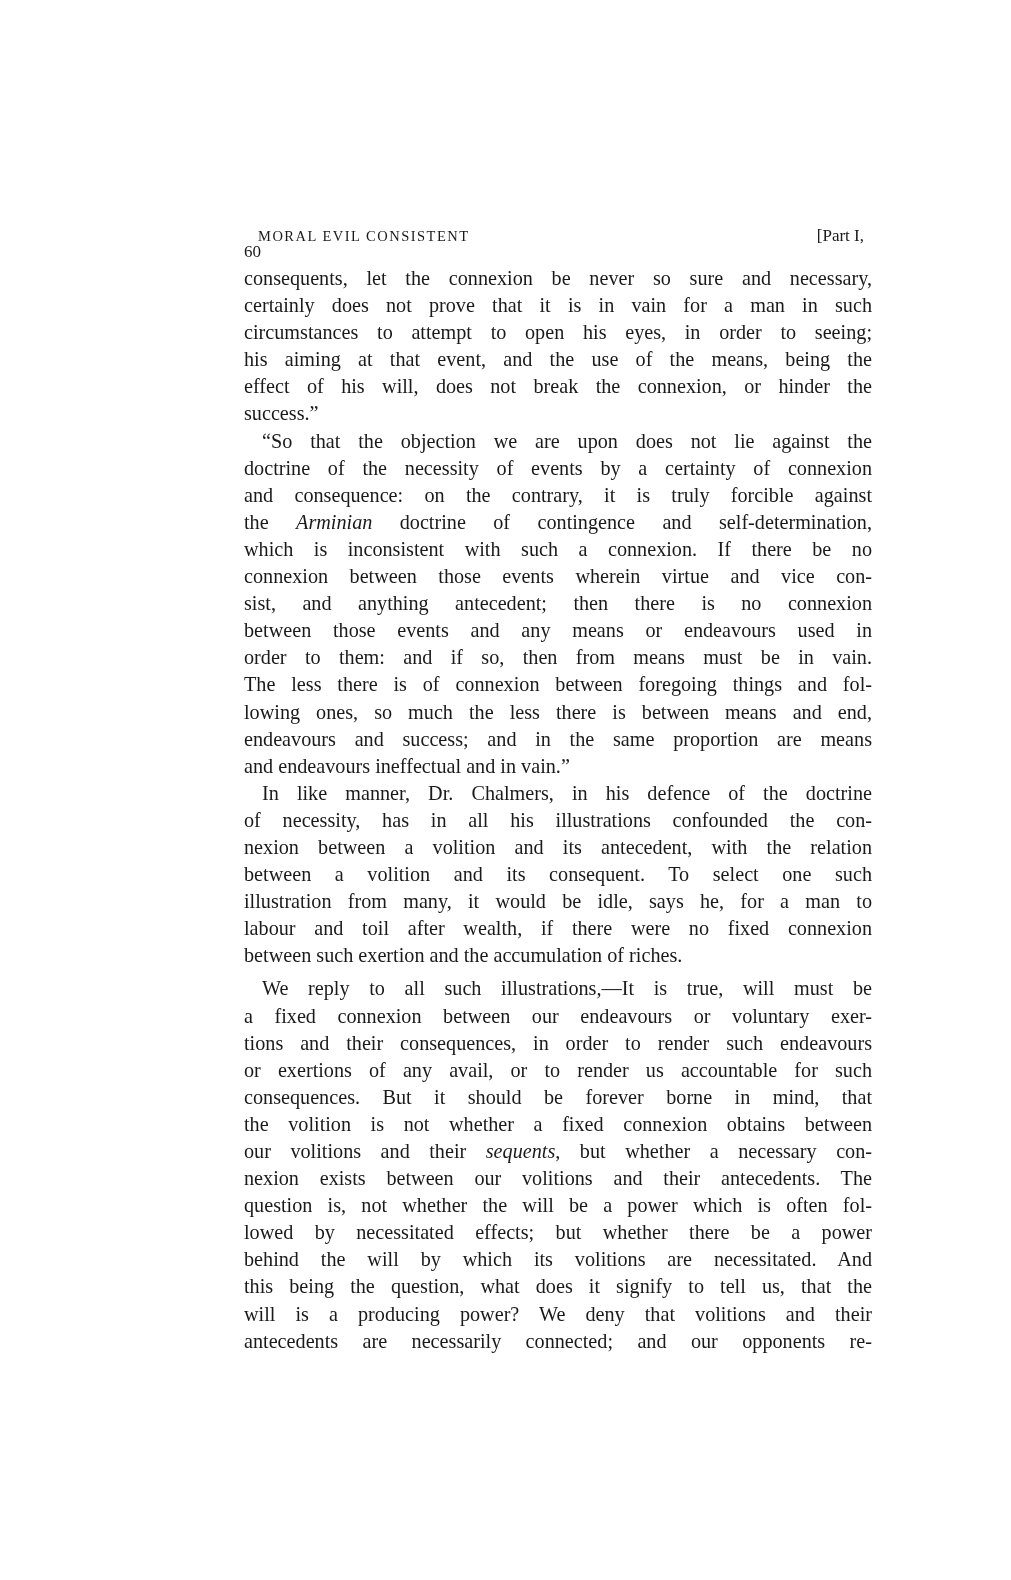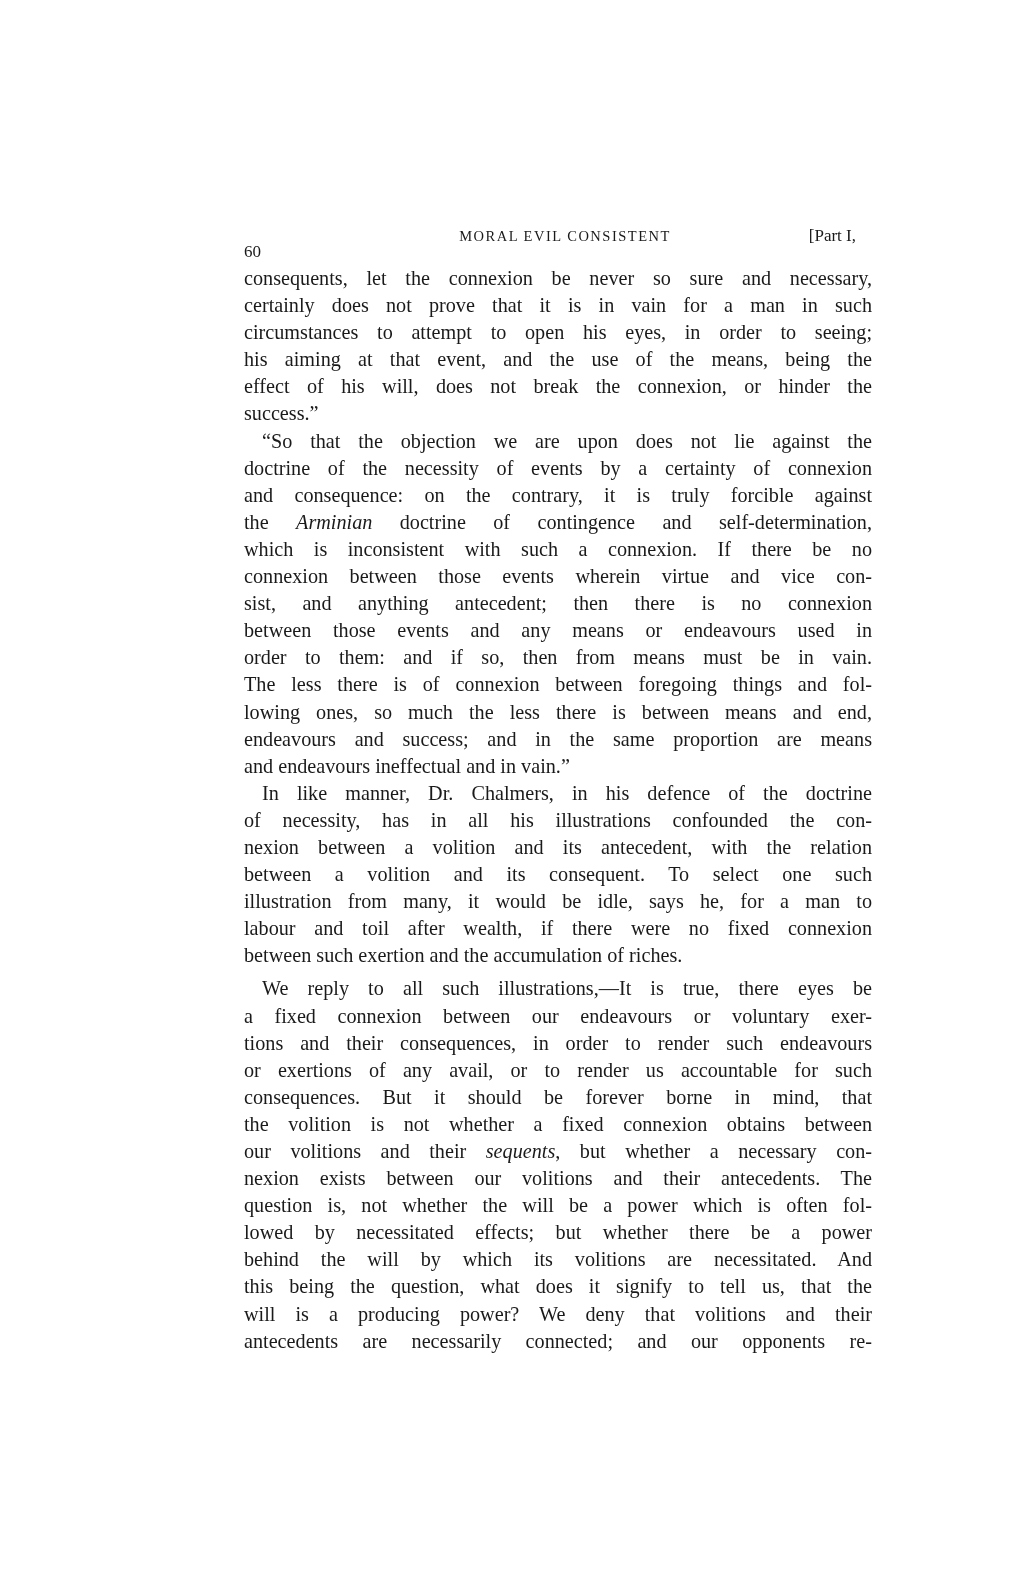--- a/index.html
+++ b/index.html
@@ -30,28 +30,27 @@
     .running-head .page-number {
       position: absolute;
       left: 0;
       top: 16px;
     }
     .running-head .running-title {
       position: absolute;
       left: 0;
       right: 0;
       top: 0;
-      text-align: center;
       letter-spacing: 1.5px;
       font-size: 14.5px;
       padding-left: 14px;
     }
     .running-head .part-label {
       position: absolute;
-      right: 16px;
+      right: 8px;
       top: 0;
     }
     .body-text {
       margin-top: 15px;
       font-size: 20.2px;
       line-height: 27.1px;
     }
     .line {
       display: block;
       white-space: nowrap;
@@ -107,21 +106,21 @@
       <span class="line" style="padding-left:18px;">In like manner, Dr. Chalmers, in his defence of the doctrine</span>
       <span class="line">of necessity, has in all his illustrations confounded the con-</span>
       <span class="line">nexion between a volition and its antecedent, with the relation</span>
       <span class="line">between a volition and its consequent.  To select one such</span>
       <span class="line">illustration from many, it would be idle, says he, for a man to</span>
       <span class="line">labour and toil after wealth, if there were no fixed connexion</span>
       <span class="line last">between such exertion and the accumulation of riches.</span>
     </div>
 
     <div style="margin-top:6px;">
-      <span class="line" style="padding-left:18px;">We reply to all such illustrations,—It is true, there eyes be</span>
+      <span class="line" style="padding-left:18px;">We reply to all such illustrations,—It is true, will must be</span>
       <span class="line">a fixed connexion between our endeavours or voluntary exer-</span>
       <span class="line">tions and their consequences, in order to render such endeavours</span>
       <span class="line">or exertions of any avail, or to render us accountable for such</span>
       <span class="line">consequences.  But it should be forever borne in mind, that</span>
       <span class="line">the volition is not whether a fixed connexion obtains between</span>
       <span class="line"><span>our volitions and their </span><em>sequents</em><span>, but whether a necessary con-</span></span>
       <span class="line">nexion exists between our volitions and their antecedents.  The</span>
       <span class="line">question is, not whether the will be a power which is often fol-</span>
       <span class="line">lowed by necessitated effects; but whether there be a power</span>
       <span class="line">behind the will by which its volitions are necessitated.  And</span>

